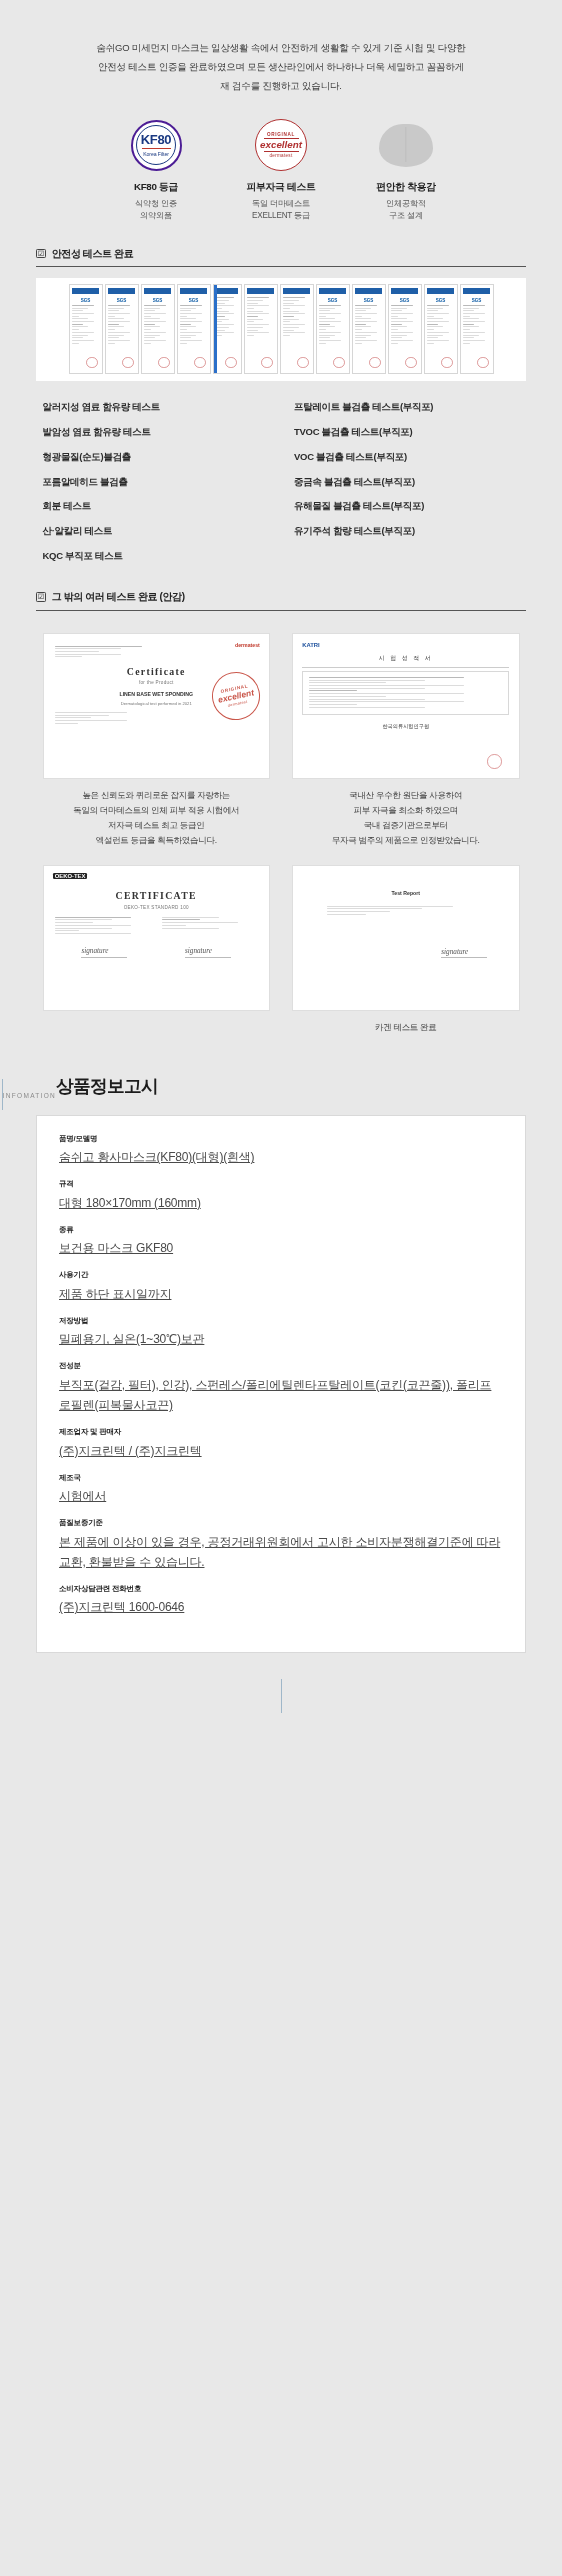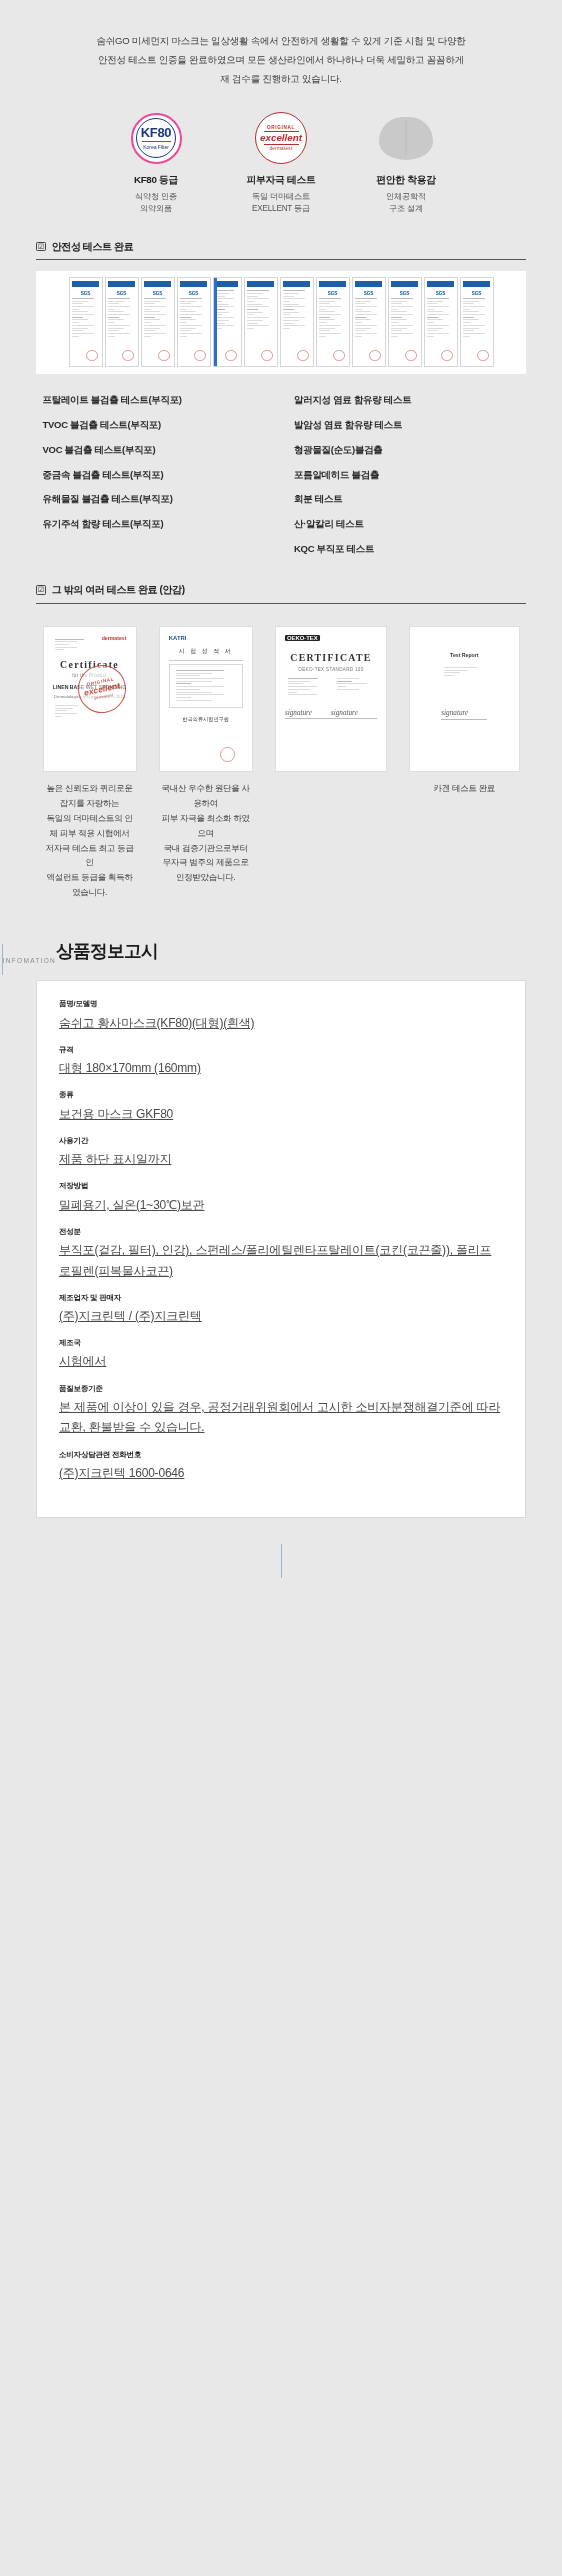--- a/index.html
+++ b/index.html
@@ -4,21 +4,21 @@
 <style>
   * { box-sizing: border-box; }
   html, body { margin:0; padding:0; }
   body {
     width: 562px;
     background: #e8e8e8;
     font-family: "Liberation Sans", sans-serif;
     color: #333;
     -webkit-font-smoothing: antialiased;
   }
-  .page { width: 558px; margin: 9px auto; background: #e8e8e8; position: relative; }
+  .page { width: 558px; margin: 16px auto; background: #e8e8e8; position: relative; }
 
   
   .intro {
     padding: 22px 58px 0 58px;
     text-align: center;
     font-size: 9.5px;
     line-height: 2.0;
     color: #3a3a3a;
     letter-spacing: -0.2px;
   }
@@ -36,21 +36,21 @@
   .badge-title {
     font-size: 9.8px; font-weight: bold; color:#222; margin-top: 7.8px; letter-spacing:-0.3px;
   }
   .badge-sub {
     font-size: 8.2px; color:#555; line-height:1.55; margin-top: 3.9px; letter-spacing:-0.2px;
   }
 
   
   .kf80 {
     width: 51px; height: 51px; border-radius: 50%;
-    background: #fff; border: 2px solid #ec4899;
+    background: #fff; border: 2px solid #4c1d95;
     display:flex; flex-direction:column; align-items:center; justify-content:center;
     position: relative;
   }
   .kf80::before{
     content:""; position:absolute; left:3.3px; top:3.3px; right:3.3px; bottom:3.3px;
     border-radius:50%; border:0.7px solid #1b3a82;
   }
   .kf80 .k1 { font-size: 13px; font-weight: bold; color:#1b3a82; line-height:1; letter-spacing:-0.3px;}
   .kf80 .k2 { font-size: 5.2px; color:#1b3a82; margin-top:2px; letter-spacing:-0.1px;}
   .kf80 .kbar { width: 29px; height:1.3px; background:#c0392b; margin-top:2.6px;}
@@ -134,21 +134,21 @@
   }
   .testcol { flex:1; }
   .testcol li {
     list-style:none; font-size:9.5px; font-weight:bold; color:#2b2b2b;
     padding: 5.9px 0; letter-spacing:-0.3px;
   }
   .testcol ul { margin:0; padding:0; }
 
   
   .certgrid {
-    display:grid; grid-template-columns: 1fr 1fr 1fr 1fr; gap: 17px 22px;
+    display:grid; grid-template-columns: 1fr 1fr; gap: 17px 22px;
     padding: 11.8px 6.5px 0 6.5px;
   }
   .cert { }
   .certimg {
     background:#fff; border:0.7px solid #dedede; height: 146px; position:relative; overflow:hidden;
     padding: 7.8px 9.2px;
   }
   .certcap {
     text-align:center; font-size:8.5px; line-height:1.75; color:#3b3b3b;
     margin-top: 9.2px; letter-spacing:-0.3px;
@@ -524,38 +524,38 @@
             <i class="s40"></i>
             <i class="s80"></i>
             <i class="s25"></i>
           </div>
           <div class="stamp"></div>
         </div>
       </div>
 
     <div class="testgrid">
       <div class="testcol">
-        <ul id="col-right">
-            <li>프탈레이트 불검출 테스트(부직포)</li>
-            <li>TVOC 불검출 테스트(부직포)</li>
-            <li>VOC 불검출 테스트(부직포)</li>
-            <li>중금속 불검출 테스트(부직포)</li>
-            <li>유해물질 불검출 테스트(부직포)</li>
-            <li>유기주석 함량 테스트(부직포)</li>
-          </ul>
-      </div>
-      <div class="testcol">
         <ul id="col-left">
             <li>알러지성 염료 함유량 테스트</li>
             <li>발암성 염료 함유량 테스트</li>
             <li>형광물질(순도)불검출</li>
             <li>포름알데히드 불검출</li>
             <li>회분 테스트</li>
             <li>산·알칼리 테스트</li>
             <li>KQC 부직포 테스트</li>
+          </ul>
+      </div>
+      <div class="testcol">
+        <ul id="col-right">
+            <li>프탈레이트 불검출 테스트(부직포)</li>
+            <li>TVOC 불검출 테스트(부직포)</li>
+            <li>VOC 불검출 테스트(부직포)</li>
+            <li>중금속 불검출 테스트(부직포)</li>
+            <li>유해물질 불검출 테스트(부직포)</li>
+            <li>유기주석 함량 테스트(부직포)</li>
           </ul>
       </div>
     </div>
   </div>
 
   <div class="section">
     <div class="sec-head">
       <span class="sec-check">☑</span>
       <span class="sec-title">그 밖의 여러 테스트 완료 (안감)</span>
     </div>

